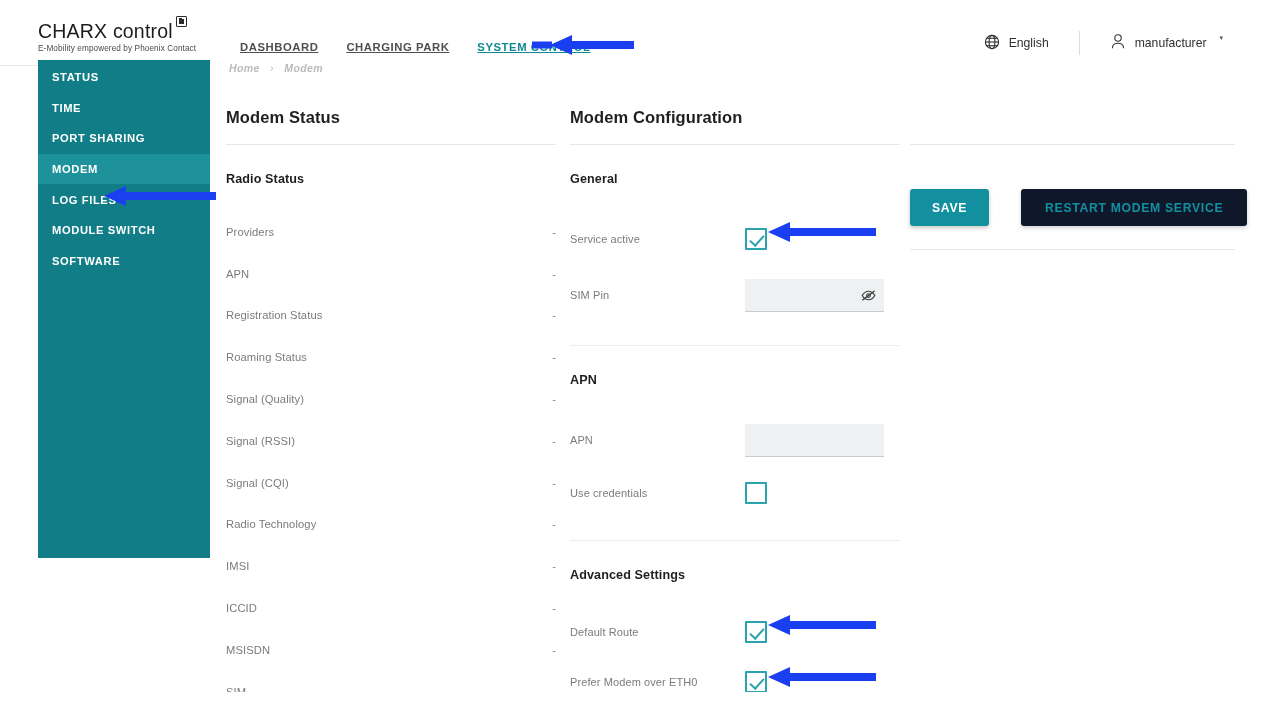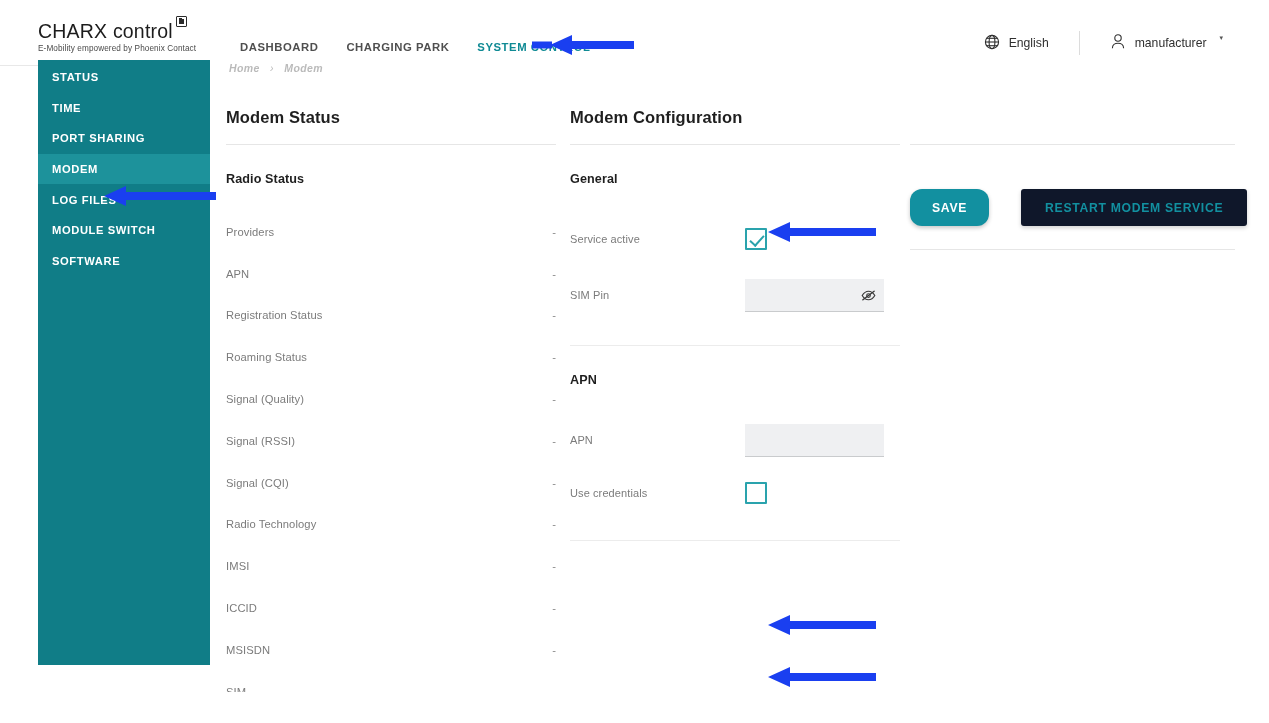--- a/index.html
+++ b/index.html
@@ -77,20 +77,21 @@
   .topnav-item {
     position: relative;
     font-size: 11.3px;
     font-weight: 700;
     letter-spacing: 0.55px;
     color: #4f4f4f;
     padding: 41px 14px 0 14px;
     height: 66px;
     cursor: pointer;
     white-space: nowrap;
+    text-decoration: underline;
   }
   .topnav-item.active { color: #0f8a94; }
   .topnav-item.active::after {
     content: "";
     position: absolute;
     left: 0; right: 0; bottom: 0;
     height: 3px;
     background: #0f8a94;
   }
 
@@ -114,21 +115,21 @@
   }
   .hr-caret {
     font-size: 7px; color: #555;
     margin-left: 4px; align-self: flex-start;
     margin-top: 1px;
   }
 
   
   .sidebar {
     position: absolute; left: 38px; top: 60px;
-    width: 172px; height: 605px;
+    width: 172px; height: 498px;
     background: #107d87;
     padding-top: 2px;
     overflow: hidden;
   }
   .side-item {
     height: 30.6px;
     display: flex; align-items: center;
     padding-left: 14px;
     font-size: 11.2px;
     font-weight: 700;
@@ -289,21 +290,21 @@
     padding-top: 44px;
     padding-bottom: 0;
   }
   .btn-save {
     background: #1290a0;
     color: #ffffff;
     font-size: 12.2px;
     font-weight: 700;
     letter-spacing: 0.7px;
     border: none;
-    border-radius: 12px;
+    border-radius: 3px;
     padding: 0 22px;
     height: 37px;
     cursor: pointer;
     box-shadow: 0 2px 4px rgba(0,0,0,0.22);
     font-family: "Liberation Sans", sans-serif;
   }
   .btn-restart {
     background: #0f172a;
     color: #1290a0;
     font-size: 12.2px;
@@ -502,20 +503,37 @@
           <div class="cfg-row tight">
             <span class="cfg-label">Use credentials</span>
             <span class="cfg-field">
               <span class="checkbox"></span>
             </span>
           </div>
 
           <div class="group-rule"></div>
         </div>
 
+        <div class="group">
+          <div class="group-title">Advanced Settings</div>
+
+          <div class="cfg-row tight">
+            <span class="cfg-label">Default Route</span>
+            <span class="cfg-field">
+              <span class="checkbox checked"></span>
+            </span>
+          </div>
+
+          <div class="cfg-row tight">
+            <span class="cfg-label">Prefer Modem over ETH0</span>
+            <span class="cfg-field">
+              <span class="checkbox checked"></span>
+            </span>
+          </div>
+        </div>
       </div>
 
       <div class="col col-actions">
         <div class="actions-head"></div>
         <div class="col-rule"></div>
 
         <div class="actions-wrap">
           <button class="btn-save">SAVE</button>
           <button class="btn-restart">RESTART MODEM SERVICE</button>
         </div>

